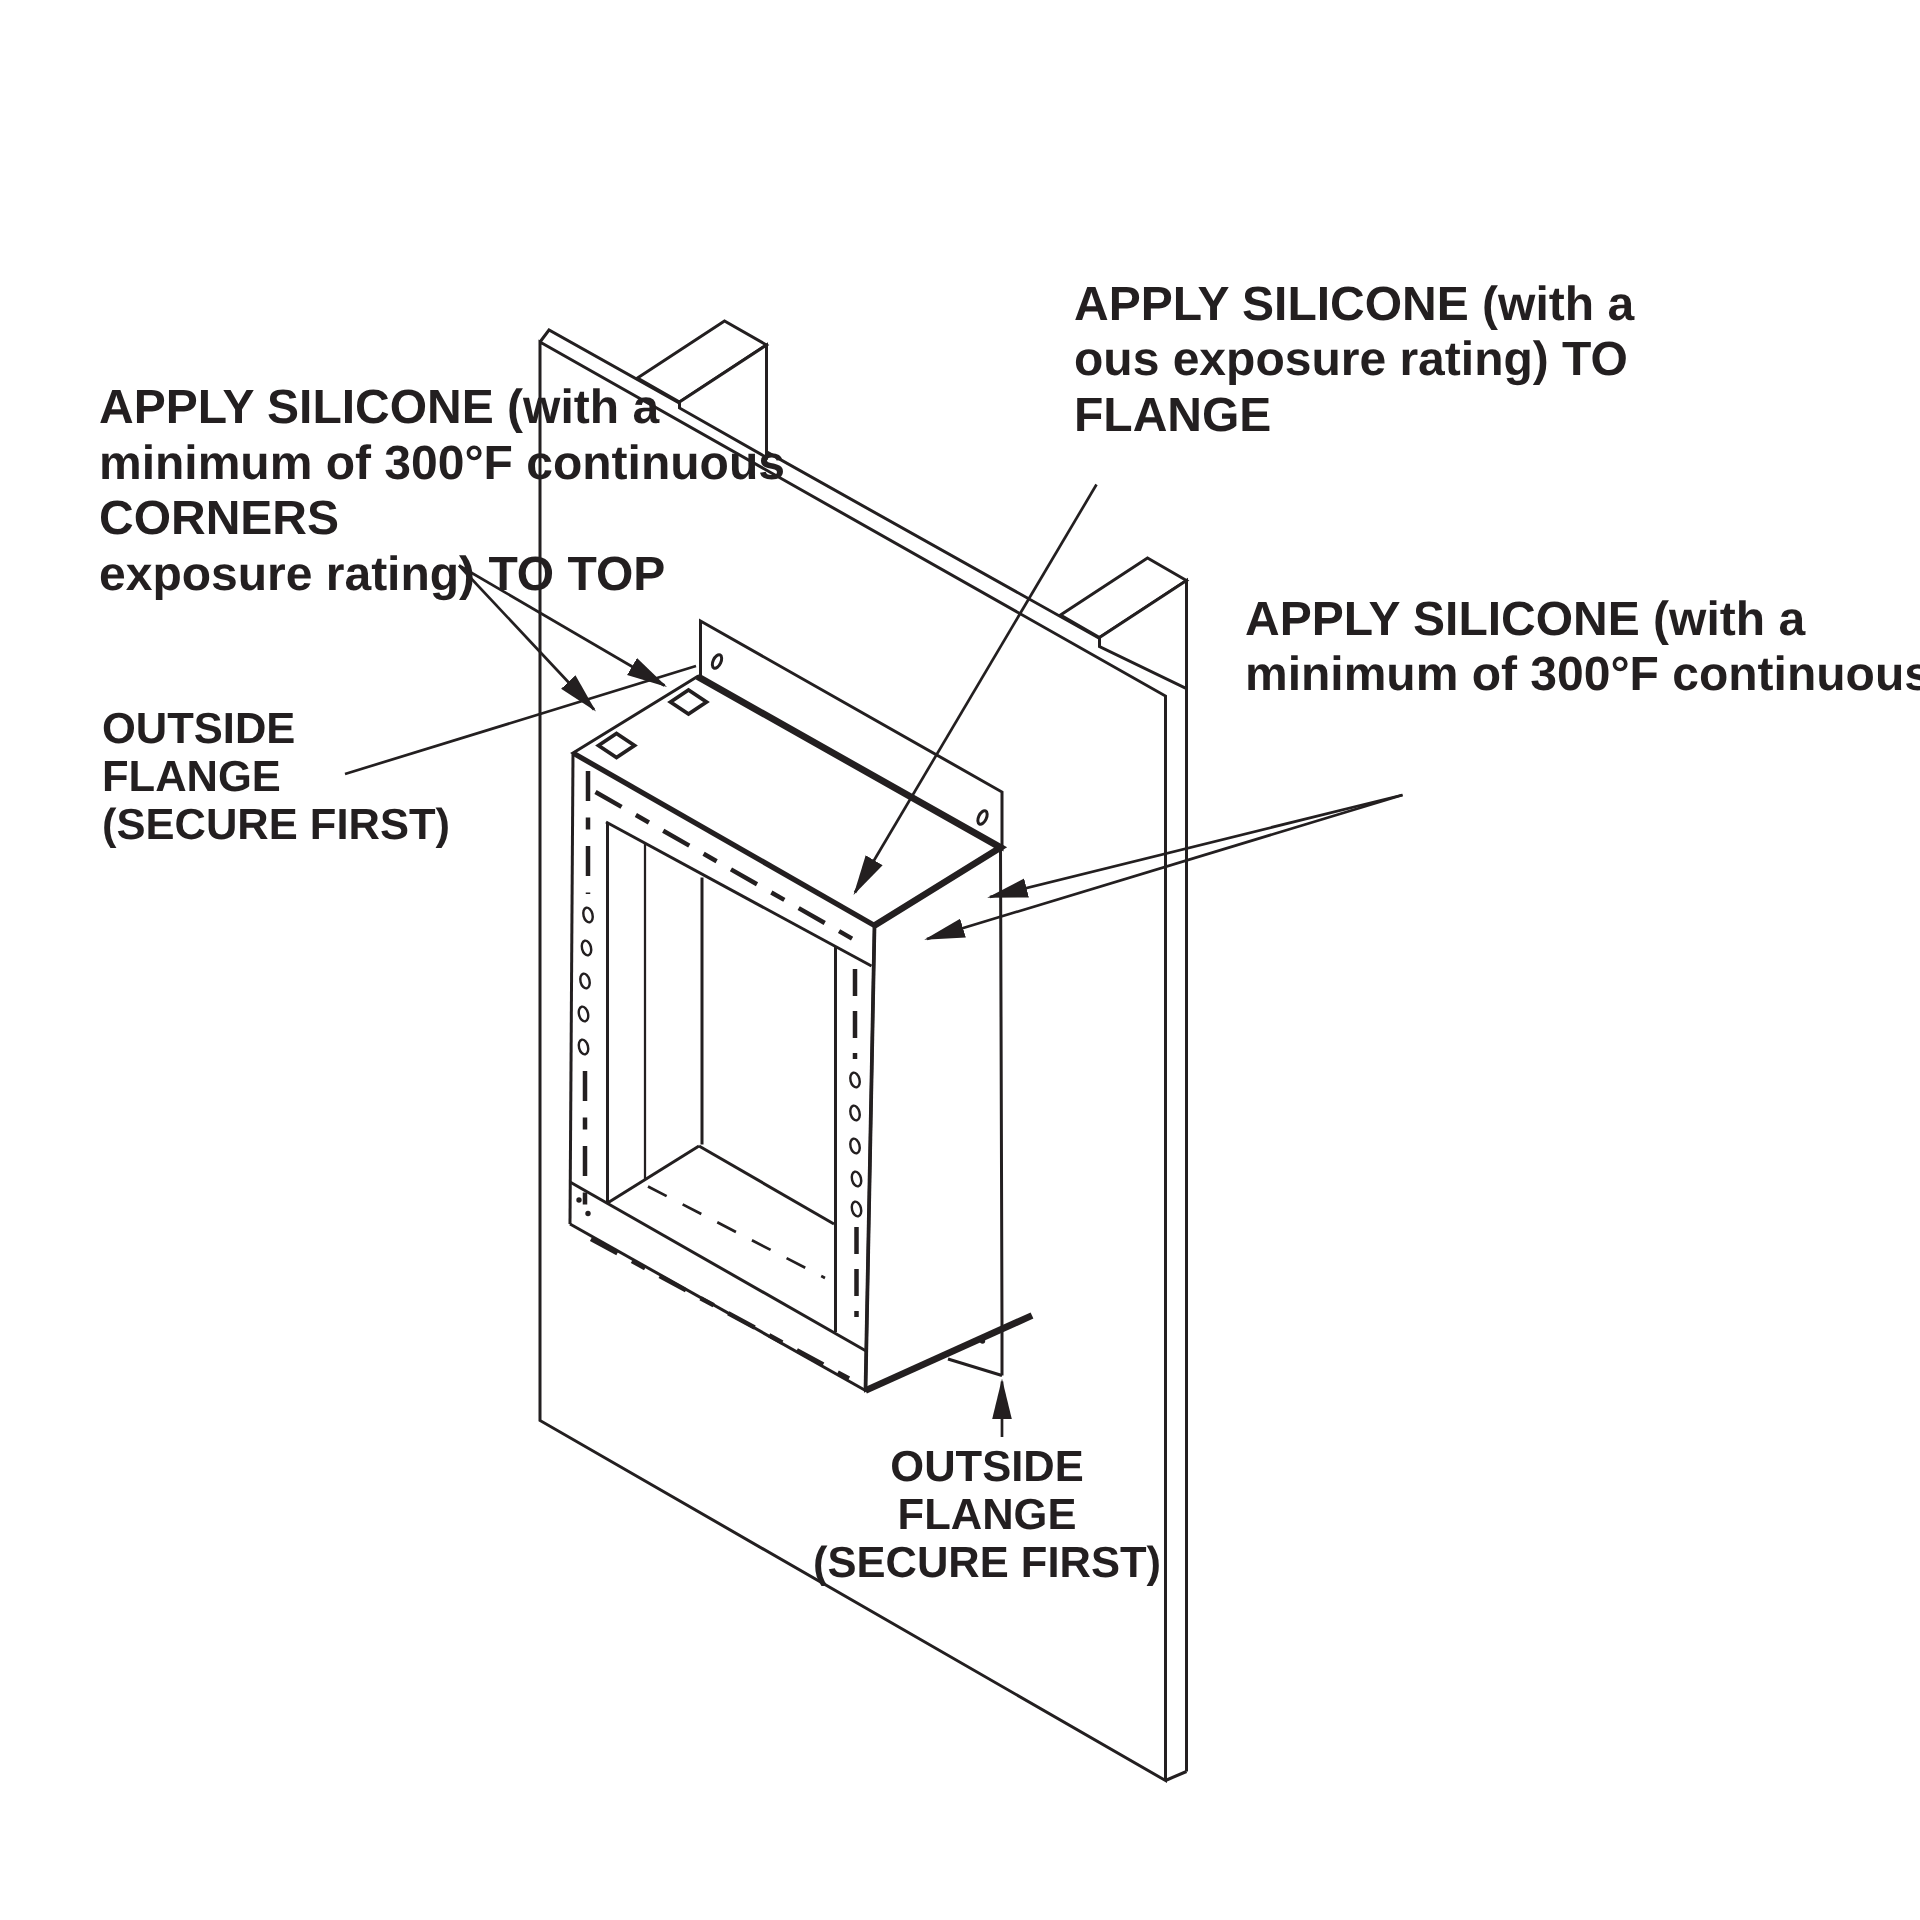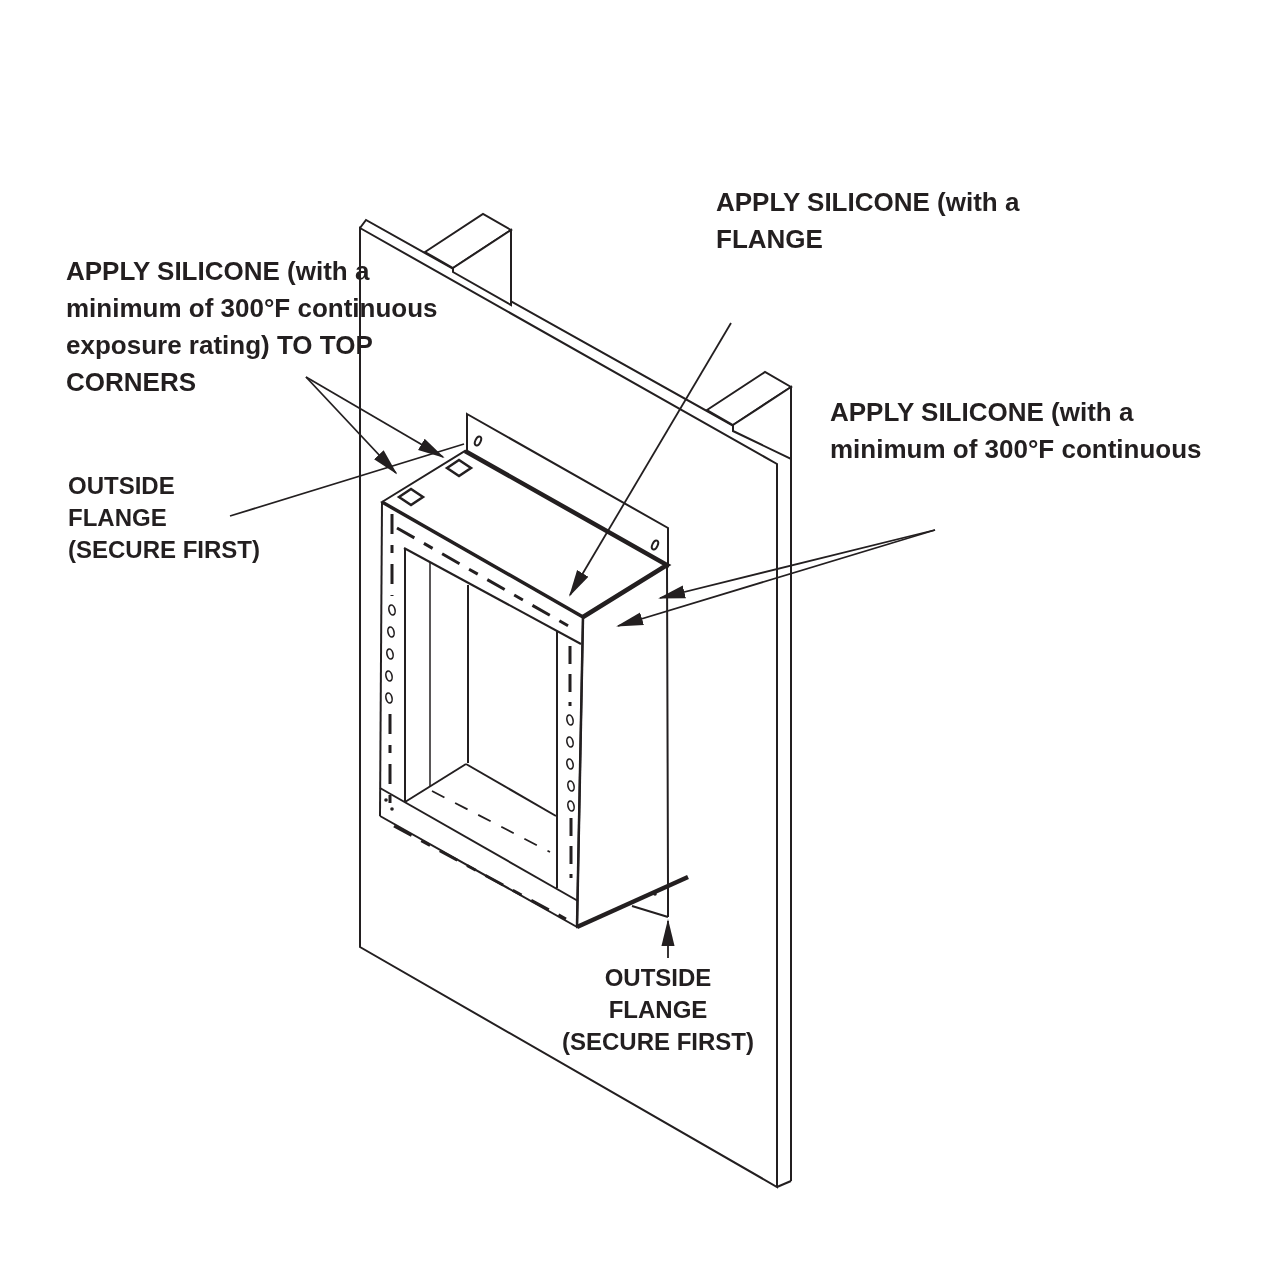--- a/index.html
+++ b/index.html
@@ -13,27 +13,27 @@
     width:1280px;height:1280px;
     background:var(--bg);
     overflow:hidden;
     font-family:"Liberation Sans", sans-serif;
   }
   .stage svg{position:absolute;left:0;top:0;}
   .lbl{
     position:absolute;
     color:var(--text);
     font-weight:bold;
-    font-size:26px;
+    font-size:32px;
     line-height:37px;
     letter-spacing:0px;
     white-space:nowrap;
   }
   .lbl span{display:block;}
-  .lbl.small{font-size:24px;line-height:32px;}
+  .lbl.small{font-size:29px;line-height:32px;}
   .lbl.centered{transform:translateX(-50%);text-align:center;}
 </style>
 </head>
 <body>
 
 <div class="stage">
 
   <svg width="1280" height="1280" viewBox="0 0 1280 1280">
     <defs>
       <marker id="ah" viewBox="0 0 14 8" refX="13" refY="4" markerWidth="15" markerHeight="9" orient="auto">
@@ -130,26 +130,27 @@
       <path d="M731,323 L570,595" marker-end="url(#ah)"></path>
       <path d="M935,530 L660,598" marker-end="url(#ah)"></path>
       <path d="M935,530 L618,626" marker-end="url(#ah)"></path>
       <path d="M668,958 L668,921" marker-end="url(#ah)"></path>
     </g>
   </svg>
 
   <div class="lbl" style="left:66px;top:253px;">
     <span>APPLY SILICONE (with a</span>
     <span>minimum of 300°F continuous</span>
+    <span>CORNERS</span>
     <span>exposure rating) TO TOP</span>
-    <span>CORNERS</span>
   </div>
 
   <div class="lbl" style="left:716px;top:184px;">
     <span>APPLY SILICONE (with a</span>
+    <span>ous exposure rating) TO</span>
     <span>FLANGE</span>
   </div>
 
   <div class="lbl" style="left:830px;top:394px;">
     <span>APPLY SILICONE (with a</span>
     <span>minimum of 300°F continuous</span>
   </div>
 
   <div class="lbl small" style="left:68px;top:470px;">
     <span>OUTSIDE</span>

